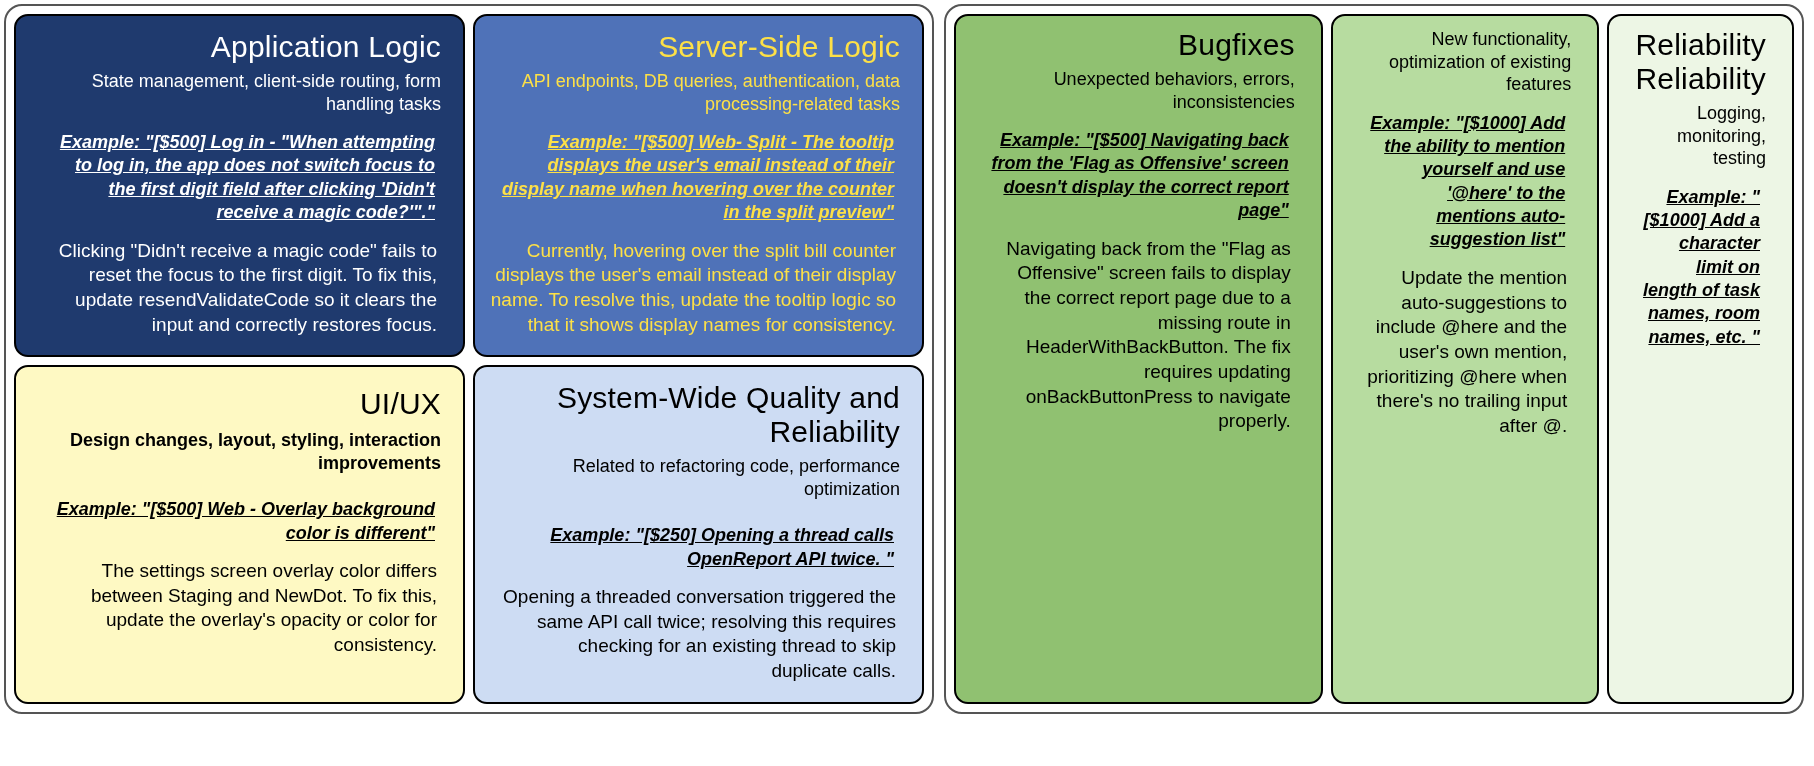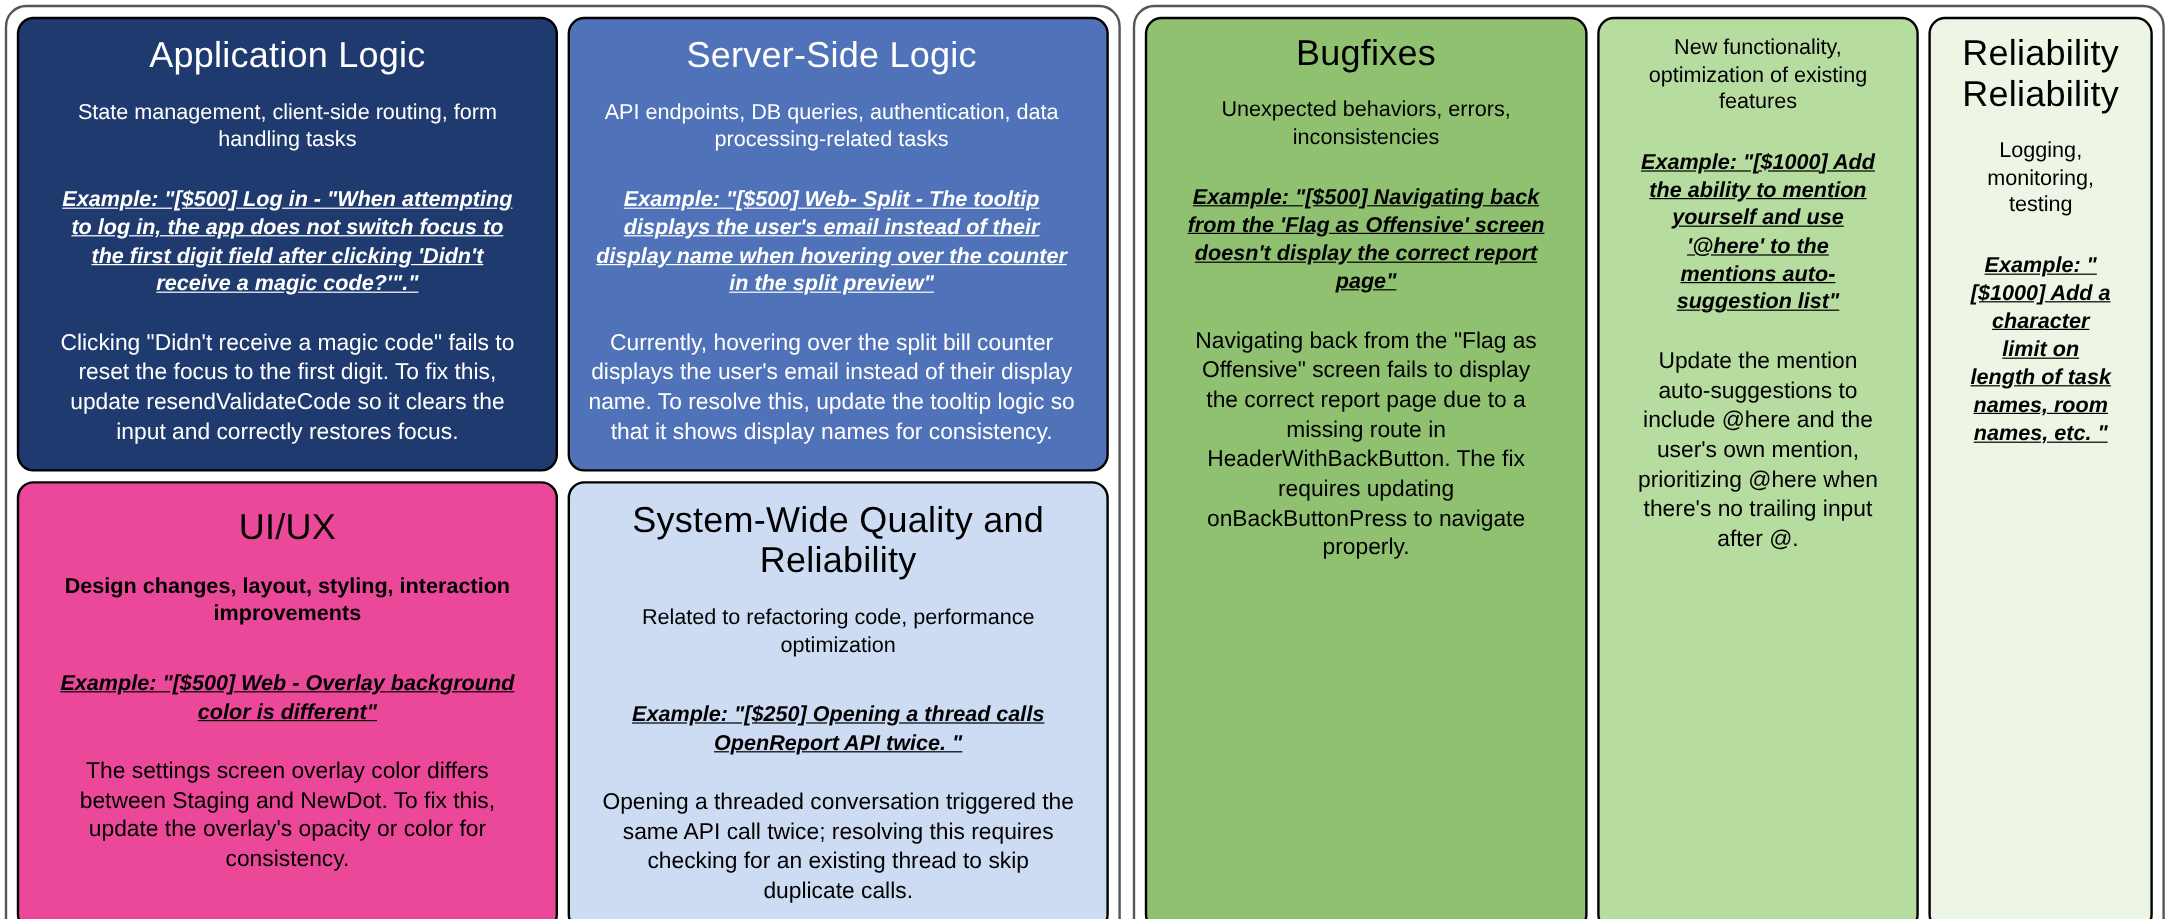--- a/index.html
+++ b/index.html
@@ -28,24 +28,24 @@
   }
   .panel-right {
     width: 860px;
     display: flex;
     gap: 8px;
   }
   .card {
     border: 2px solid #000;
     border-radius: 14px;
     padding: 14px 22px 18px 22px;
-    text-align: center;
+    text-align: right;
     display: flex;
     flex-direction: column;
-    gap: 18px;
+    gap: 6px;
   }
   .card-title {
     font-size: 30px;
     font-weight: 400;
     letter-spacing: 0.2px;
   }
   .card-sub {
     font-size: 18px;
     line-height: 1.25;
   }
@@ -59,22 +59,22 @@
     padding: 0 6px;
   }
   .card-body {
     font-size: 19px;
     line-height: 1.3;
     margin-top: 8px;
     padding: 0 4px;
   }
   
   .c-darkblue  { background:#1f3a6e; color:#ffffff; }
-  .c-midblue   { background:#4f72b8; color:#ffffff;padding-left:11px; }
-  .c-lightblue { background:#ec4899; color:#000000; }
+  .c-midblue   { background:#4f72b8; color:#fde047;padding-left:11px; }
+  .c-lightblue { background:#fef9c3; color:#000000; }
   .c-paleblue  { background:#cddcf3; color:#000000; }
   .c-green     { background:#90c171; color:#000000; }
   .c-ltgreen   { background:#b7dca0; color:#000000; }
   .c-vlgreen   { background:#edf6e5; color:#000000; }
 
   .panel-left .card-title { font-size: 30px; }
   .panel-right .card-title { font-size: 30px; }
   .panel-right .card { padding: 12px 26px 16px 26px; }
   .panel-right .card-body { font-size: 19px; }
 

